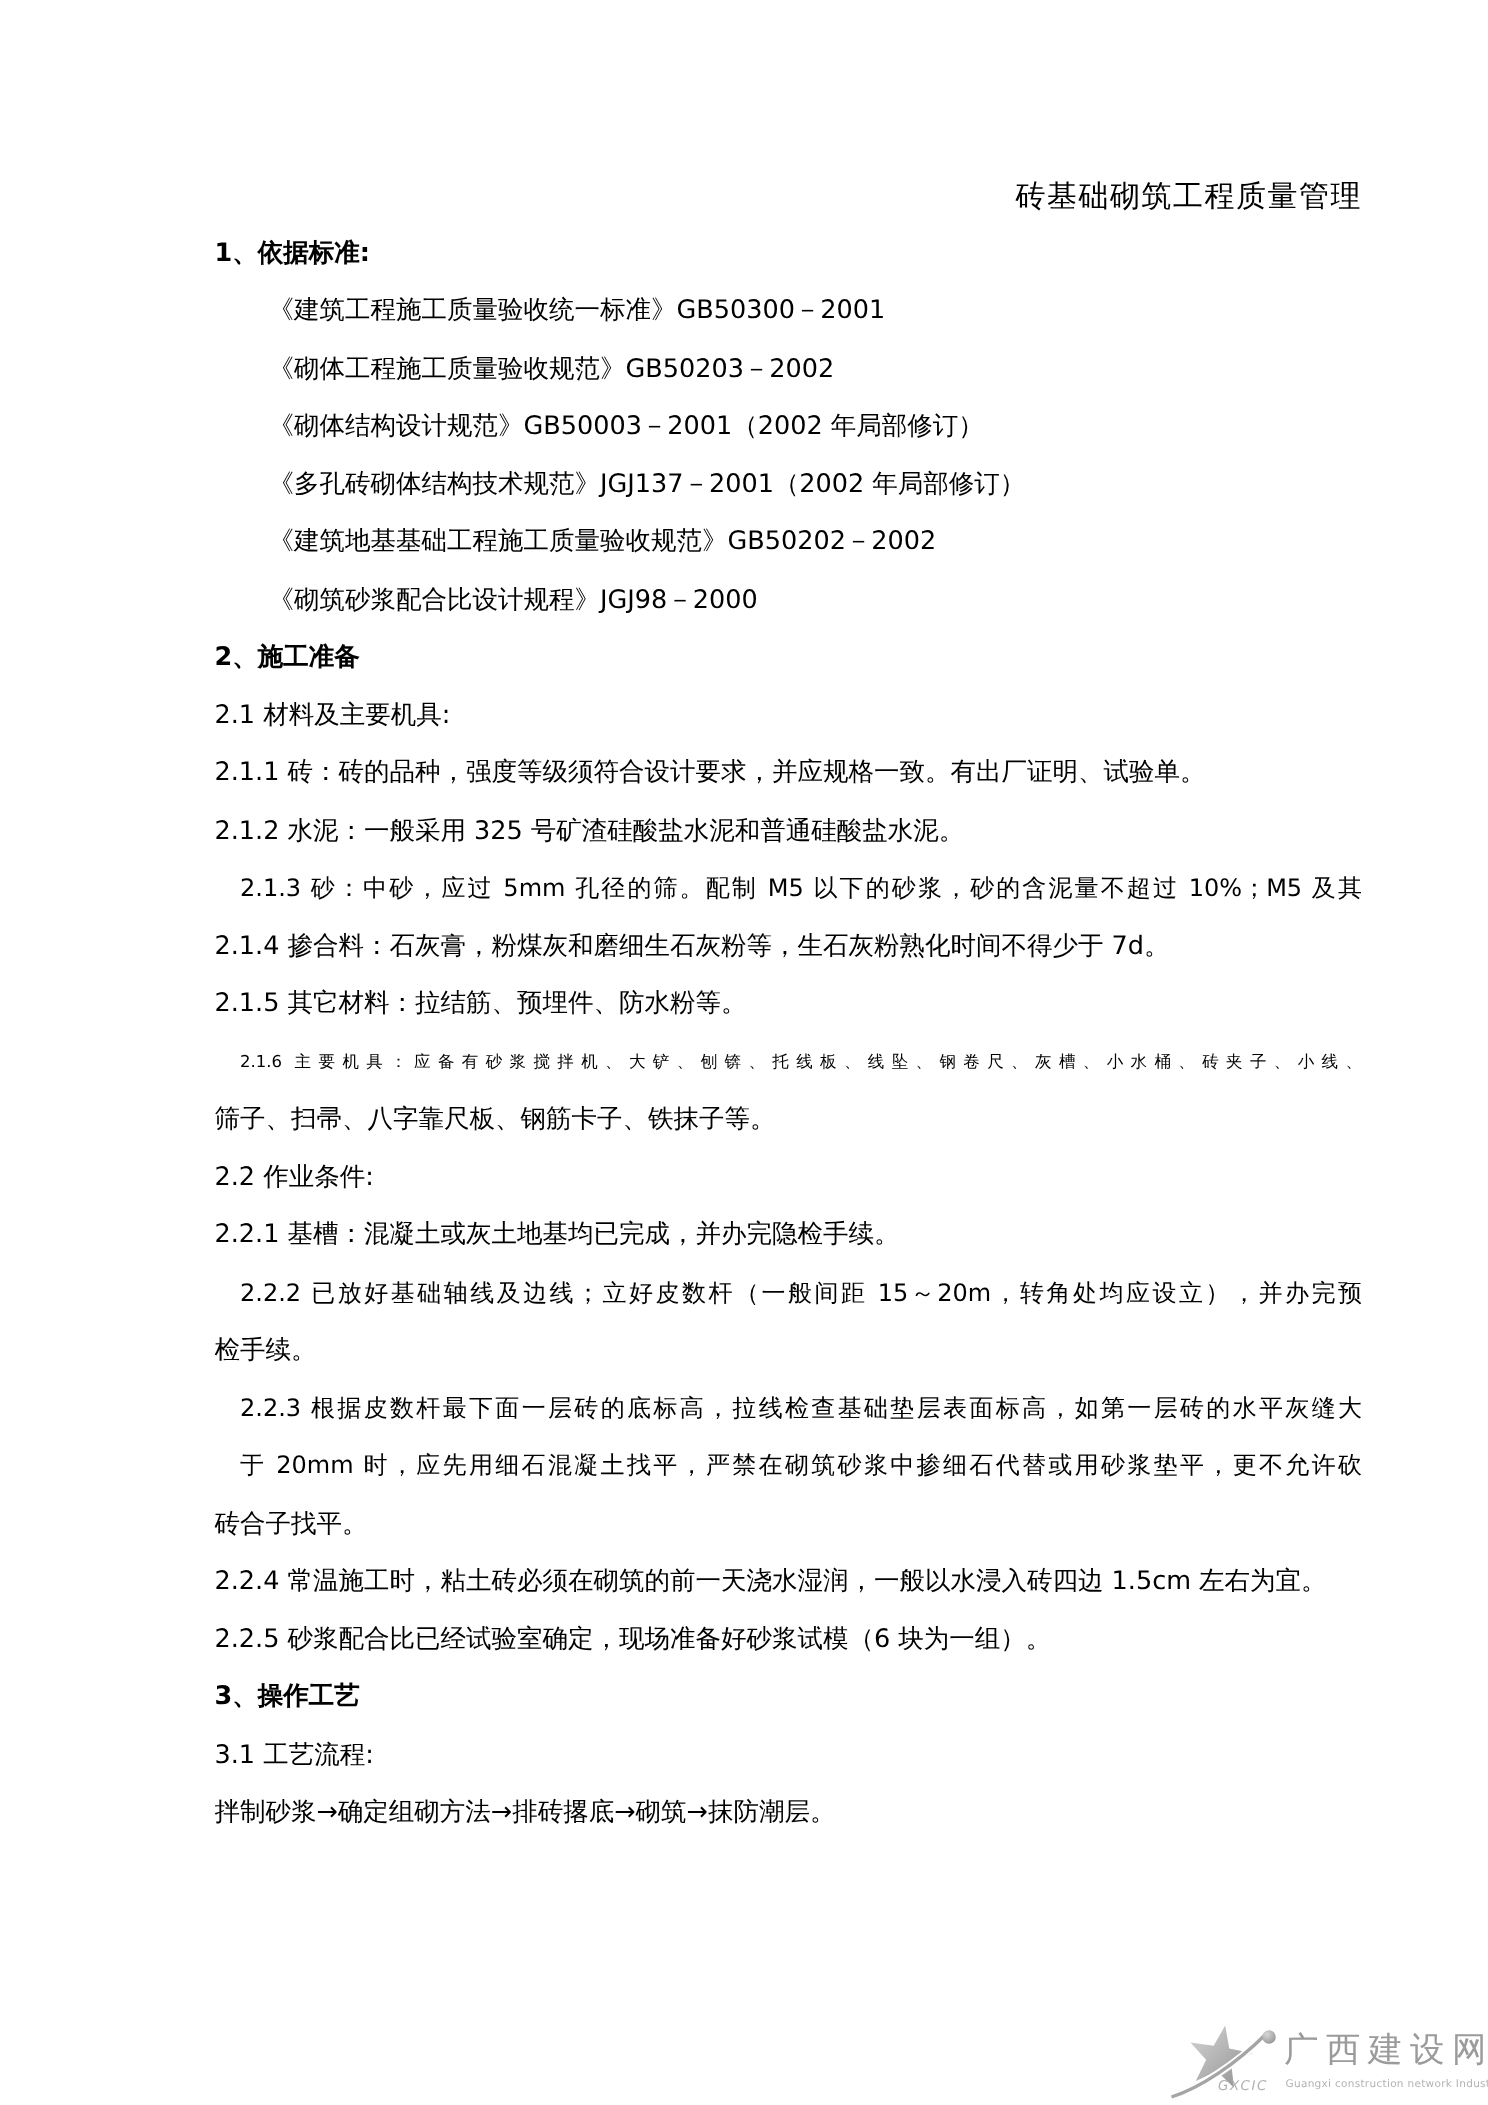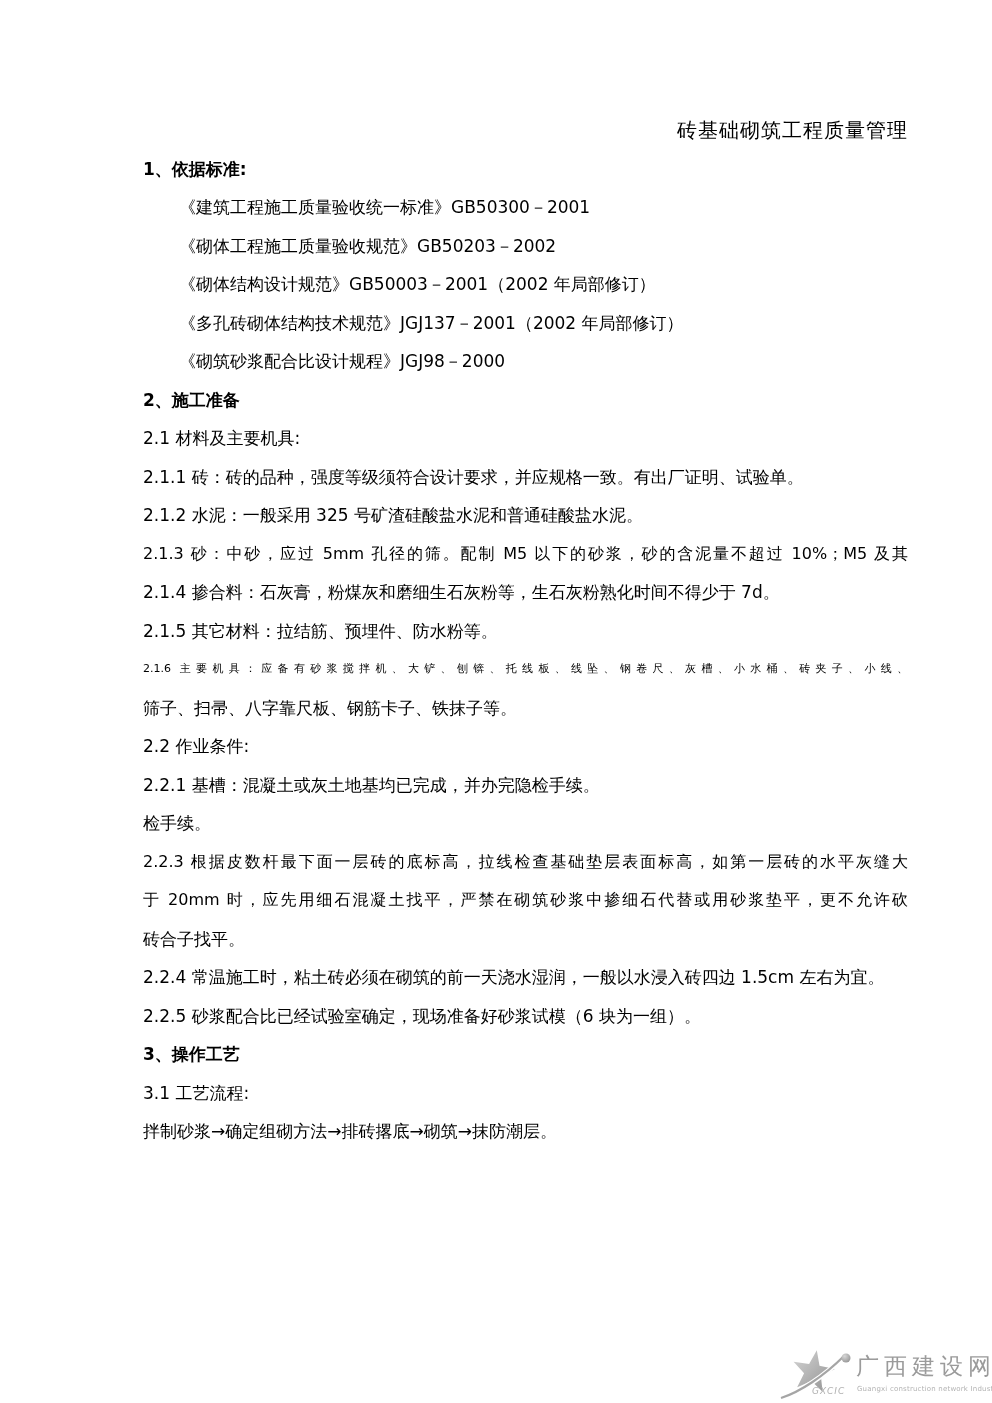--- a/index.html
+++ b/index.html
@@ -24,20 +24,21 @@
     font-size: 20px;
     text-align: right;
     letter-spacing: 1px;
   }
   .heading { font-weight: bold; }
   .ref { padding-left: 36px; }
   .stretch {
     font-size: 16px;
     text-align: justify;
     text-align-last: justify;
+    margin-left: 17px;
   }
   .tight { font-size: 11px; }
 
   .watermark { position: absolute; left: 780px; top: 1342px; width: 210px; height: 60px; }
   .star-svg { position: absolute; left: 0; top: 2px; }
   .logo-script {
     position: absolute; left: 32px; top: 44px;
     font-size: 9px; font-style: italic;
     color: #b2b2b2; letter-spacing: 1px;
   }
@@ -59,20 +60,21 @@
 <div class="page">
   <div class="content">
 
     <div class="line title">砖基础砌筑工程质量管理</div>
 
     <div class="line heading">1、依据标准:</div>
     <div class="line ref">《建筑工程施工质量验收统一标准》GB50300－2001</div>
     <div class="line ref">《砌体工程施工质量验收规范》GB50203－2002</div>
     <div class="line ref">《砌体结构设计规范》GB50003－2001（2002 年局部修订）</div>
     <div class="line ref">《多孔砖砌体结构技术规范》JGJ137－2001（2002 年局部修订）</div>
+    <div class="line ref">《建筑地基基础工程施工质量验收规范》GB50202－2002</div>
     <div class="line ref">《砌筑砂浆配合比设计规程》JGJ98－2000</div>
 
     <div class="line heading">2、施工准备</div>
     <div class="line">2.1 材料及主要机具:</div>
     <div class="line">2.1.1 砖：砖的品种，强度等级须符合设计要求，并应规格一致。有出厂证明、试验单。</div>
     <div class="line">2.1.2 水泥：一般采用 325 号矿渣硅酸盐水泥和普通硅酸盐水泥。</div>
 
     <div>
       <div class="line stretch">2.1.3 砂：中砂，应过 5mm 孔径的筛。配制 M5 以下的砂浆，砂的含泥量不超过 10%；M5 及其</div>
     </div>
@@ -82,20 +84,21 @@
 
     <div>
       <div class="line stretch tight">2.1.6 主要机具：应备有砂浆搅拌机、大铲、刨锛、托线板、线坠、钢卷尺、灰槽、小水桶、砖夹子、小线、</div>
       <div class="line">筛子、扫帚、八字靠尺板、钢筋卡子、铁抹子等。</div>
     </div>
 
     <div class="line">2.2 作业条件:</div>
     <div class="line">2.2.1 基槽：混凝土或灰土地基均已完成，并办完隐检手续。</div>
 
     <div>
+      <div class="line stretch">2.2.2 已放好基础轴线及边线；立好皮数杆（一般间距 15～20m，转角处均应设立），并办完预</div>
       <div class="line">检手续。</div>
     </div>
 
     <div>
       <div class="line stretch">2.2.3 根据皮数杆最下面一层砖的底标高，拉线检查基础垫层表面标高，如第一层砖的水平灰缝大</div>
       <div class="line stretch">于 20mm 时，应先用细石混凝土找平，严禁在砌筑砂浆中掺细石代替或用砂浆垫平，更不允许砍</div>
       <div class="line">砖合子找平。</div>
     </div>
 
     <div class="line">2.2.4 常温施工时，粘土砖必须在砌筑的前一天浇水湿润，一般以水浸入砖四边 1.5cm 左右为宜。</div>

